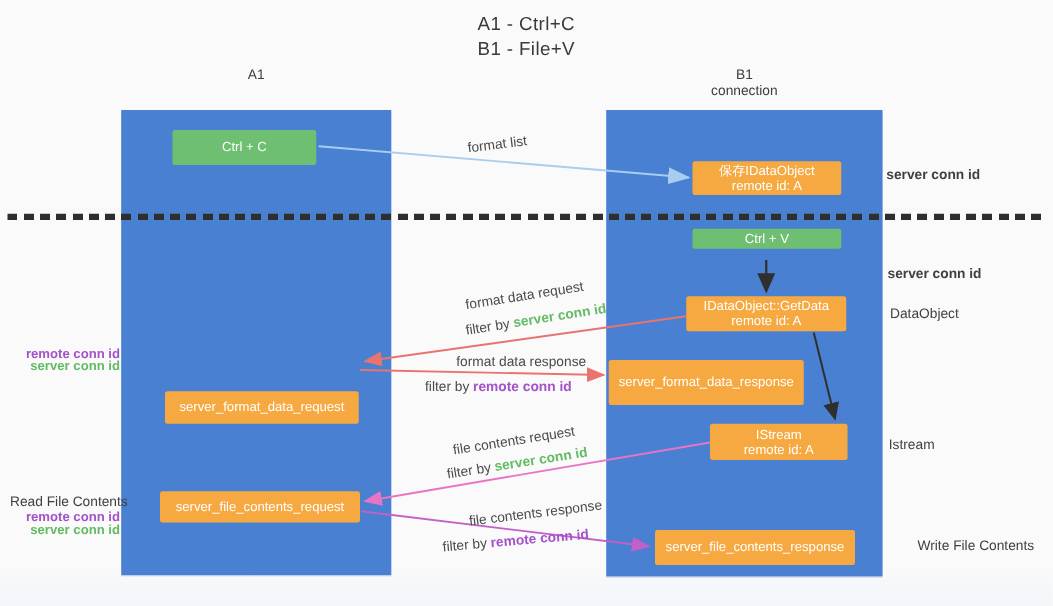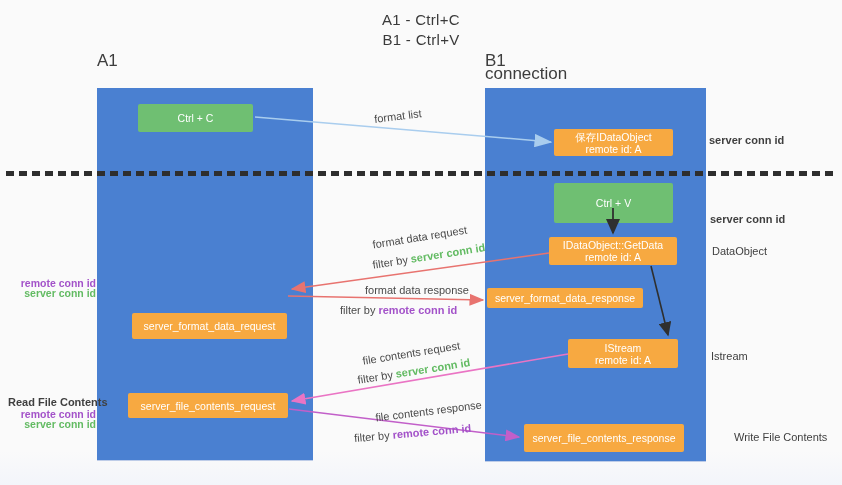--- a/index.html
+++ b/index.html
@@ -13,21 +13,21 @@
     position:relative;width:842px;height:485px;
     background:linear-gradient(#fafafa 0%,#fafafa 93%,#f3f5fa 100%);
     padding-left:25px;
   }
   .abs{position:absolute;}
   .title{
     text-align:center;font-size:15px;line-height:20px;color:#3a3a3a;
     letter-spacing:.3px;
   }
   .col-header{
-    text-align:left;font-size:17px;line-height:13px;color:#3d3d3d;
+    text-align:center;font-size:11px;line-height:13px;color:#3d3d3d;
   }
   .lifeline{
     background:#4a80d1;
     box-shadow:0 1px 0 rgba(120,150,210,.45);
   }
   .node{
     color:#fff;text-align:center;border-radius:2px;
     display:flex;flex-direction:column;justify-content:center;
     font-size:10.5px;line-height:12px;
   }
@@ -50,21 +50,21 @@
   svg.overlay{position:absolute;left:0;top:0;z-index:5;pointer-events:none;}
   .z1{z-index:1}.z2{z-index:2}.z4{z-index:4}.z6{z-index:6}
 </style>
 </head>
 <body>
 
 <div class="canvas">
 
   <div class="abs title z6" style="left:311px;top:10px;width:220px;">
     <div>A1 - Ctrl+C</div>
-    <div>B1 - Ctrl+V</div>
+    <div>B1 - File+V</div>
   </div>
 
   <div class="abs col-header z6" style="left:97px;top:54px;width:216px;">
     <div>A1</div>
   </div>
   <div class="abs col-header z6" style="left:485px;top:54px;width:221px;">
     <div>B1</div>
     <div>connection</div>
   </div>
 
@@ -100,31 +100,31 @@
     <line x1="289" y1="409" x2="519" y2="437" stroke="#c25fc9" stroke-width="1.5" marker-end="url(#m-mag)"></line>
   </svg>
 
   <div class="abs node node-green z4" style="left:138px;top:104px;width:115px;height:28px;">
     <div>Ctrl + C</div>
   </div>
   <div class="abs node node-orange z4" style="left:554px;top:129px;width:119px;height:27px;">
     <div>保存IDataObject</div>
     <div>remote id: A</div>
   </div>
-  <div class="abs node node-green z4" style="left:554px;top:183px;width:119px;height:40px;">
+  <div class="abs node node-green z4" style="left:554px;top:183px;width:119px;height:16px;">
     <div>Ctrl + V</div>
   </div>
   <div class="abs node node-orange z4" style="left:549px;top:237px;width:128px;height:28px;">
     <div>IDataObject::GetData</div>
     <div>remote id: A</div>
   </div>
   <div class="abs node node-orange z4" style="left:132px;top:277px;width:155px;height:26px;margin-top:36px;">
     <div>server_format_data_request</div>
   </div>
-  <div class="abs node node-orange z4" style="left:487px;top:288px;width:156px;height:20px;">
+  <div class="abs node node-orange z4" style="left:487px;top:288px;width:156px;height:36px;">
     <div>server_format_data_response</div>
   </div>
   <div class="abs node node-orange z4" style="left:568px;top:339px;width:110px;height:29px;">
     <div>IStream</div>
     <div>remote id: A</div>
   </div>
   <div class="abs node node-orange z4" style="left:524px;top:424px;width:160px;height:28px;">
     <div>server_file_contents_response</div>
   </div>
   <div class="abs node node-orange z4" style="left:128px;top:393px;width:160px;height:25px;">
@@ -156,19 +156,19 @@
   <div class="abs side conn-green z6" style="left:709px;top:134px;">server conn id</div>
   <div class="abs side conn-green z6" style="left:710px;top:213px;">server conn id</div>
   <div class="abs side z6" style="left:712px;top:245px;">DataObject</div>
   <div class="abs side z6" style="left:711px;top:350px;">Istream</div>
   <div class="abs side z6" style="left:734px;top:431px;">Write File Contents</div>
 
   <div class="abs stack z6" style="left:10px;top:279px;width:86px;">
     <div class="conn-purple">remote conn id</div>
     <div class="conn-green">server conn id</div>
   </div>
-  <div class="abs side z6" style="left:8px;top:396px;font-weight:bold;">Read File Contents</div>
+  <div class="abs side z6" style="left:8px;top:396px;">Read File Contents</div>
   <div class="abs stack z6" style="left:10px;top:410px;width:86px;">
     <div class="conn-purple">remote conn id</div>
     <div class="conn-green">server conn id</div>
   </div>
 
 </div>
 
 </body></html>

